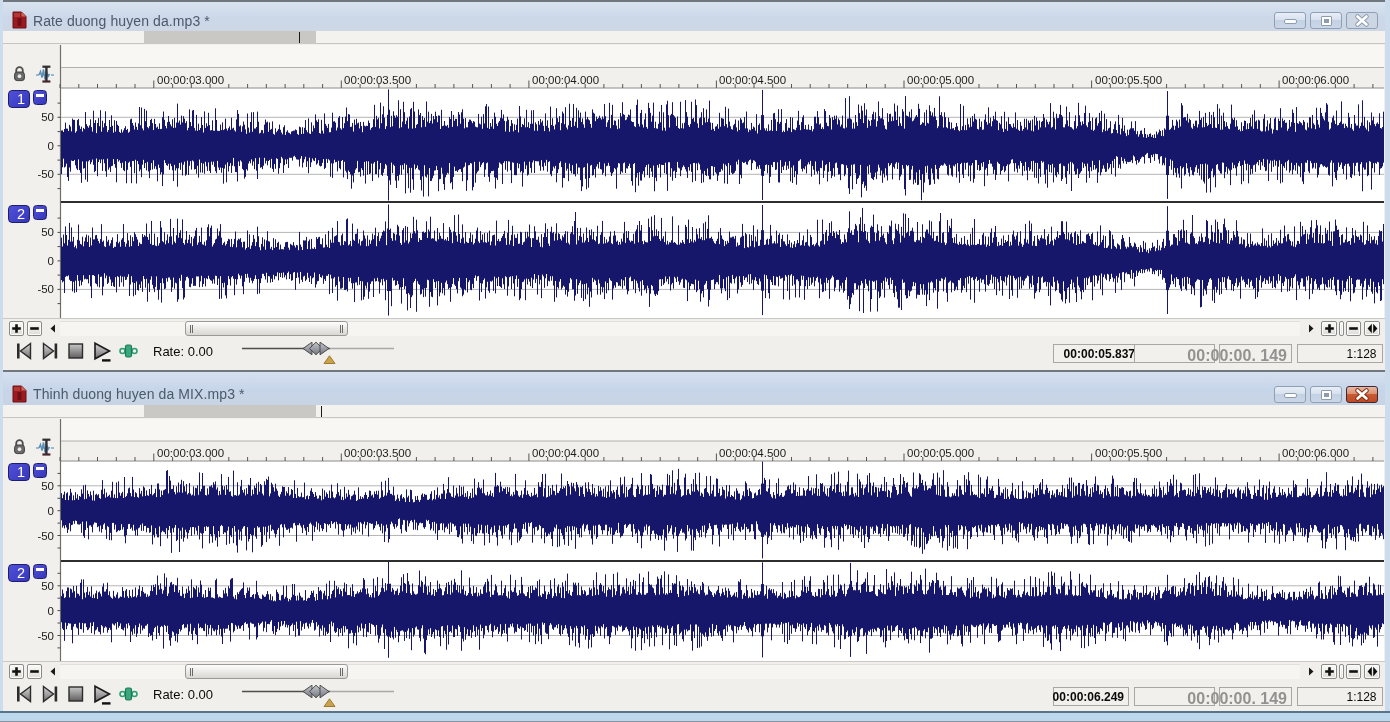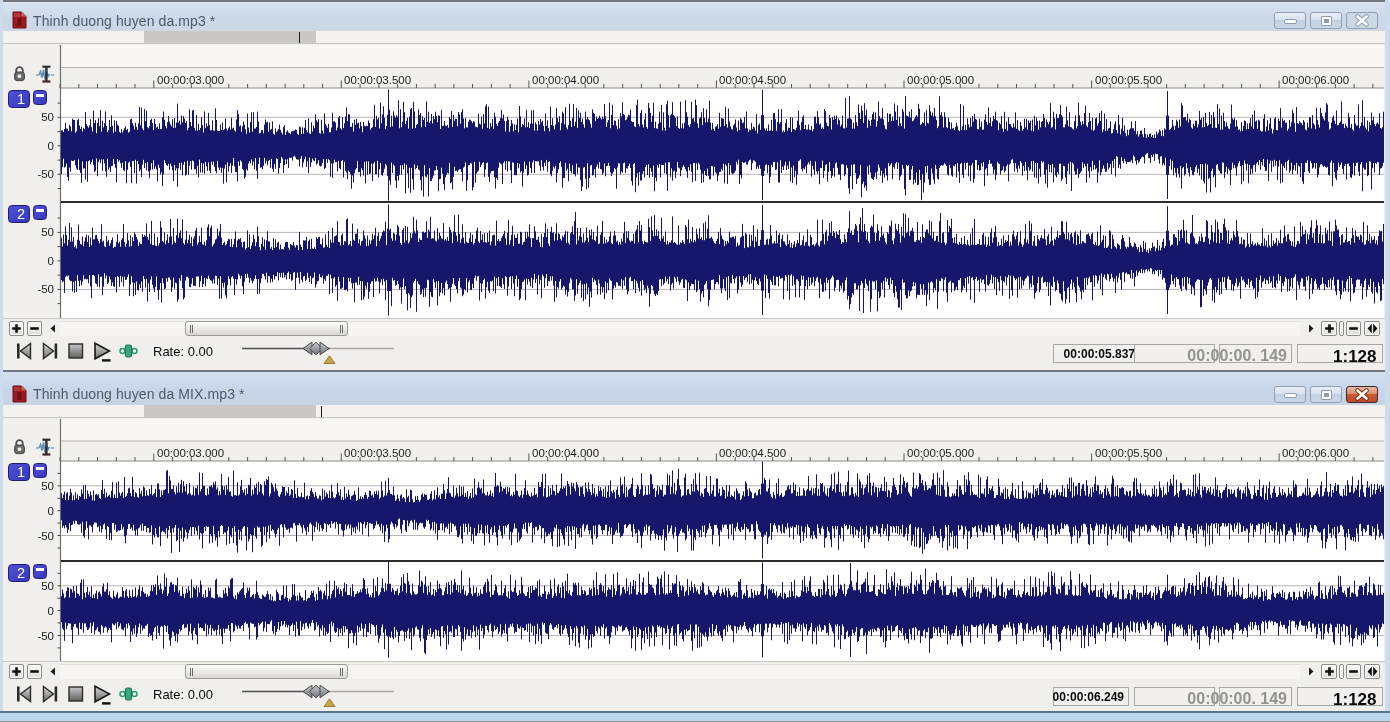--- a/index.html
+++ b/index.html
@@ -20,33 +20,33 @@
 .chmin::after{content:"";position:absolute;left:2.6px;top:3.6px;width:7.5px;height:2.2px;background:#fff;}
 .sqbtn{position:absolute;width:15.5px;height:15.5px;background:linear-gradient(#fafaf8,#dddcd8);
 border:1px solid #8a8a86;border-radius:2px;box-shadow:inset 0 0 0 1px #fcfcfa;}
 .sqbtn svg{position:absolute;left:-0.5px;top:-0.5px;}
 .grip{position:absolute;top:3px;width:3.2px;height:8px;
 border-left:1.2px solid #6a6a66;border-right:1.2px solid #6a6a66;}
 .rate{position:absolute;font-size:13px;color:#0a0a0a;}
 .tbox{position:absolute;height:19px;border:1px solid #a8a7a3;background:#f1f0ec;}
 .tb1{position:absolute;right:4px;top:2.5px;font-size:12px;font-weight:bold;color:#0a0a0a;white-space:nowrap;}
 .tb3{position:absolute;right:4px;top:2.5px;font-size:16px;font-weight:bold;color:#929290;white-space:nowrap;}
-.tb4{position:absolute;right:5px;top:2.5px;font-size:17px;font-weight:bold;color:#0a0a0a;white-space:nowrap;}
+.tb4{position:absolute;right:5px;top:2.5px;font-size:12px;font-weight:normal;color:#0a0a0a;white-space:nowrap;}
 </style></head><body>
 <div class="abs" style="left:0;top:0px;width:1390px;height:370px;background:#f1f0ec;"></div>
 <div class="abs" style="left:0;top:0px;width:3px;height:370px;background:#ccdcec;"></div>
 <div class="abs" style="left:1384.5px;top:0px;width:5.5px;height:370px;background:#ccdcec;"></div>
 <div class="abs" style="left:0;top:0px;width:1390px;height:30.5px;background:linear-gradient(180deg,#d9e3f0 0%,#ccd8e9 55%,#cdd7e4 100%);border-top:2px solid #71777e;">
 <svg class="abs" style="left:12px;top:9px" width="15" height="18" viewBox="0 0 15 18">
 <path d="M1 1 h8.5 L14 5.5 V17 H1 Z" fill="#9c1a20" stroke="#6d1014" stroke-width="1"></path>
 <path d="M9.5 1 L14 5.5 H9.5 Z" fill="#c96a5e"></path>
 <path d="M2 2 h6 v4 h-6 z" fill="#b8403c" opacity="0.8"></path>
 <rect x="5.5" y="7" width="4" height="8" fill="#5d0d12" opacity="0.7"></rect>
 </svg>
-<span class="wtitle" style="top:10.5px">Thinh duong huyen da.mp3 *</span>
+<span class="wtitle" style="top:10.5px">Rate duong huyen da.mp3 *</span>
 <div class="wbtn" style="right:84px;top:9.5px;">
       <div class="gmin"></div>
     </div>
 <div class="wbtn" style="right:48px;top:9.5px;">
       <div class="gres">
         <div class="gres2"></div>
       </div>
     </div>
 <div class="wbtn" style="right:12px;top:9.5px;background:#cdd7e4;border-color:#90a0b4;">
 <svg width="30" height="15" viewBox="0 0 30 15" style="position:absolute;left:0;top:0">

